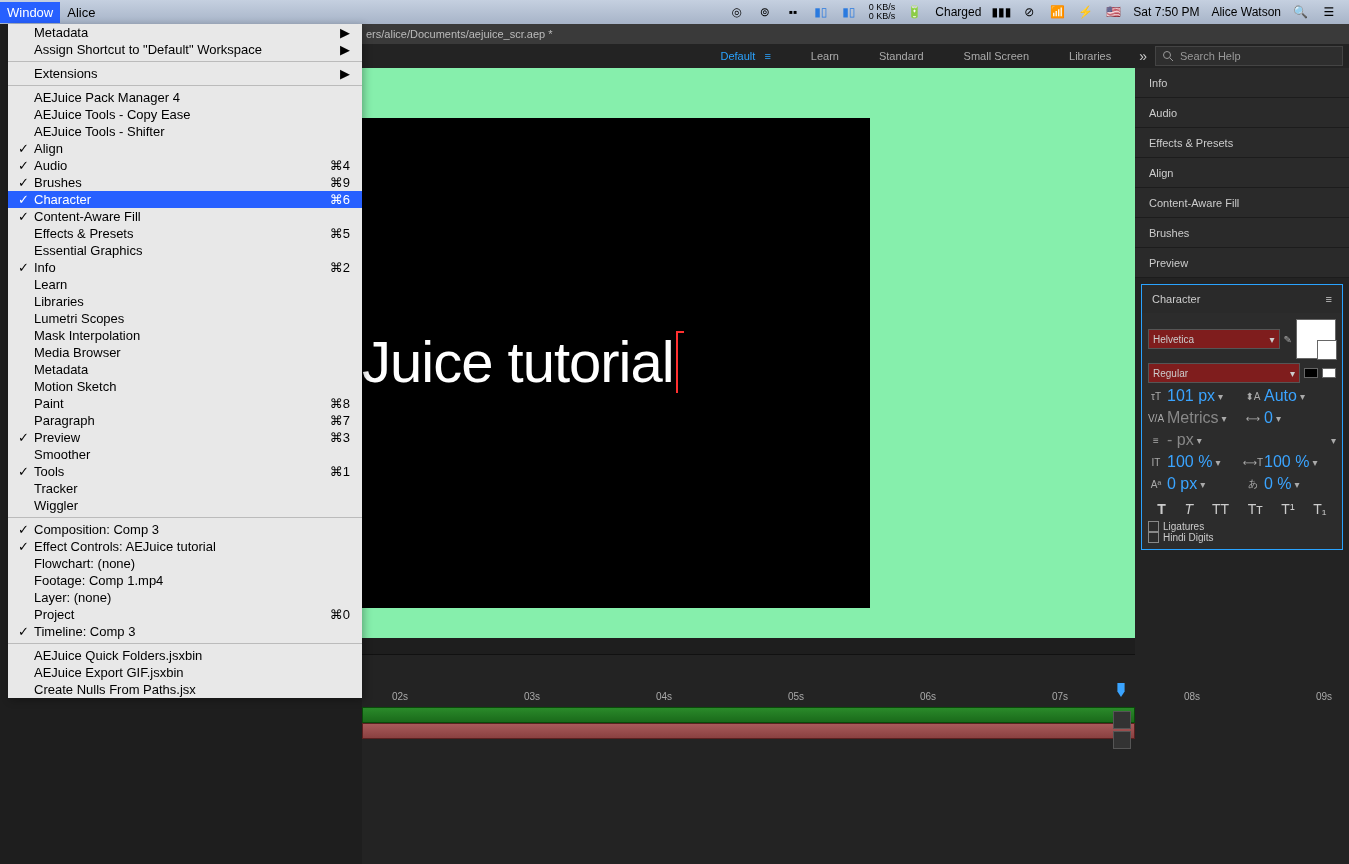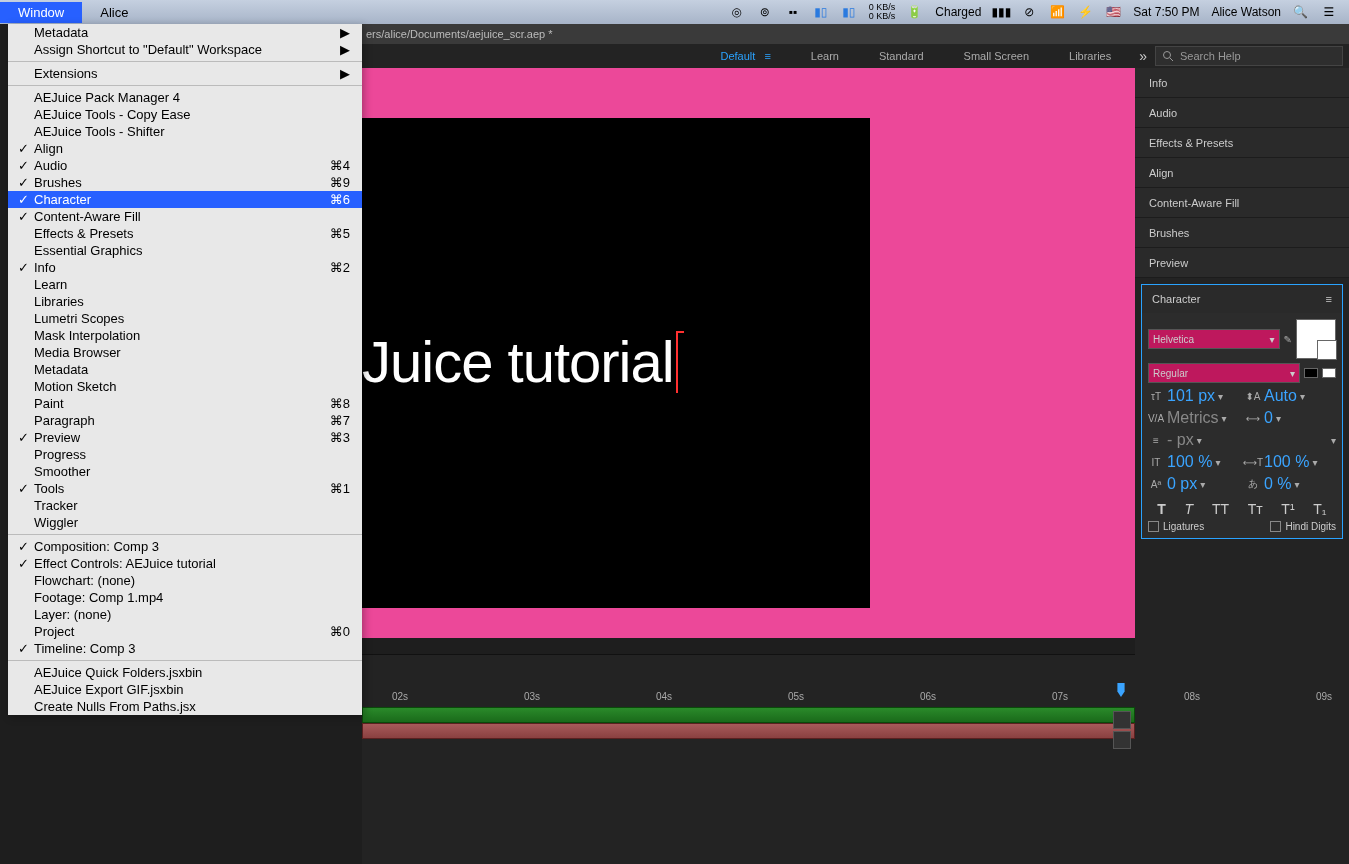--- a/index.html
+++ b/index.html
@@ -1,21 +1,21 @@
 <!DOCTYPE html>
 <html><head>
 <meta charset="utf-8">
 <style>
 * { margin:0; padding:0; box-sizing:border-box; font-family:-apple-system,"Helvetica Neue",Arial,sans-serif; }
 body { width:1349px; height:864px; background:#1e1e1e; color:#ccc; overflow:hidden; position:relative; }
 
 
 .menubar { position:absolute; top:0; left:0; right:0; height:24px; background:linear-gradient(#c5d0e0,#a7b4c8); display:flex; align-items:center; font-size:13px; color:#000; z-index:10;}
 .menubar .left { display:flex; }
-.menubar .mitem { padding:3px 18px; }
+.menubar .mitem { padding:3px 7px; }
 .menubar .mitem.active { background:#2760ff; color:#fff; }
 .menubar .right { margin-left:auto; display:flex; gap:12px; align-items:center; padding-right:12px; font-size:12px;}
 .menubar .right .icon { width:16px; height:16px; display:inline-flex; align-items:center; justify-content:center;}
 .menubar .net { font-size:9px; line-height:9px; text-align:left;}
 
 
 .dropdown { position:absolute; top:24px; left:8px; width:354px; background:#e8e8e8; color:#000; font-size:13px; z-index:20; box-shadow:2px 2px 8px rgba(0,0,0,0.3);}
 .dropdown .ditem { display:flex; align-items:center; padding:1px 12px 1px 26px; position:relative; }
 .dropdown .ditem.hl { background:#2760ff; color:#fff; }
 .dropdown .ditem .check { position:absolute; left:10px; }
@@ -35,38 +35,38 @@
 .wstabs .search { display:flex; align-items:center; background:#2e2e2e; height:20px; width:188px; margin-right:6px; padding:0 6px; font-size:11px; color:#999; border:1px solid #444;}
 .wstabs .search svg { margin-right:6px; }
 
 
 .sidepanels { position:absolute; top:68px; right:0; width:214px; bottom:0; background:#232323; font-size:11px; color:#ccc;}
 .sidepanels .prow { height:30px; display:flex; align-items:center; padding-left:14px; background:#2a2a2a; border-bottom:1px solid #1c1c1c; }
 .charpanel { margin:6px; border:1px solid #2aa3ff; background:#2c2c2c; }
 .charpanel .chead { height:28px; display:flex; align-items:center; padding:0 10px; font-size:11px; color:#ccc; background:#2a2a2a; justify-content:space-between;}
 .charpanel .body { padding:6px; font-size:10px; color:#aaa;}
 .charpanel .frow { display:flex; align-items:center; gap:4px; margin-bottom:4px;}
-.charpanel select,.charpanel .sel { background:#be185d; color:#ccc; border:1px solid #555; height:20px; font-size:10px; display:flex; align-items:center; padding:0 4px; flex:1;}
+.charpanel select,.charpanel .sel { background:#7f1d1d; color:#ccc; border:1px solid #555; height:20px; font-size:10px; display:flex; align-items:center; padding:0 4px; flex:1;}
 .charpanel .swatch { width:40px; height:40px; background:#fff; border:1px solid #666; position:relative;}
 .charpanel .swatch::after{content:"";position:absolute;right:-2px;bottom:-2px;width:18px;height:18px;background:#fff;border:1px solid #666;}
 .charpanel .swatch .redline{position:absolute;right:-2px;bottom:-2px;width:18px;height:18px;background:linear-gradient(135deg,transparent 45%,red 45%,red 55%,transparent 55%);}
 .charpanel .smallsw { width:14px; height:10px; background:#fff; border:1px solid #666; display:inline-block; vertical-align:middle;}
 .charpanel .smallsw.black{background:#000;}
 .charpanel .grid2 { display:grid; grid-template-columns:1fr 1fr; gap:4px 6px; }
 .charpanel .cell { display:flex; align-items:center; gap:3px;}
 .charpanel .val { color:#3aa4ff; font-size:16px;}
 .charpanel .val.dim { color:#888;}
 .charpanel .icon { width:16px; display:inline-flex; justify-content:center;}
 .charpanel .styles { display:flex; justify-content:space-around; margin:8px 0 4px 0; font-family:Georgia,serif; font-size:14px; color:#ccc;}
-.charpanel .checks { display:flex; justify-content:space-between; margin-top:2px; font-size:10px; color:#ccc;}
+.charpanel .checks { display:flex; justify-content:space-between; margin-top:2px; font-size:10px; color:#ccc;flex-direction:column;}
 .charpanel .checks label { display:flex; align-items:center; gap:4px;}
 .charpanel .chk { width:11px; height:11px; border:1px solid #888; display:inline-block;}
 
 
-.viewer { position:absolute; top:68px; left:362px; right:214px; height:570px; background:#ec4899;}
+.viewer { position:absolute; top:68px; left:362px; right:214px; height:570px; background:#86efac;}
 .viewer .canvas { position:absolute; top:50px; left:0; width:508px; height:490px; background:#000;}
 .viewer .canvas .txt { position:absolute; top:210px; left:0; font-family:Helvetica,Arial,sans-serif; font-size:58px; color:#fff; letter-spacing:-1px; display:flex; align-items:center;}
 .viewer .canvas .cursor { width:2px; height:62px; background:#ff3030; display:inline-block; margin:0 2px;}
 .viewer .canvas .cursor::before,.viewer .canvas .cursor::after{content:"";position:absolute;width:8px;height:2px;background:#ff3030;}
 
 
 .timeline { position:absolute; left:362px; right:214px; bottom:0; height:210px; background:#232323; border-top:1px solid #111;}
 .timeline .ruler { position:absolute; top:30px; left:0; right:0; height:22px; background:#232323; display:flex; font-size:10px; color:#aaa;}
 .timeline .ruler .lbl { position:absolute; top:6px; transform:translateX(-50%);}
 .timeline .tracks { position:absolute; top:52px; left:0; right:0;}
@@ -191,23 +191,20 @@
       <span class="sc">⌘8</span>
     </div>
   <div class="ditem">
       <span>Paragraph</span>
       <span class="sc">⌘7</span>
     </div>
   <div class="ditem">
       <span class="check">✓</span>
       <span>Preview</span>
       <span class="sc">⌘3</span>
-    </div>
-  <div class="ditem">
-      <span>Progress</span>
     </div>
   <div class="ditem">
       <span>Smoother</span>
     </div>
   <div class="ditem">
       <span class="check">✓</span>
       <span>Tools</span>
       <span class="sc">⌘1</span>
     </div>
   <div class="ditem">

